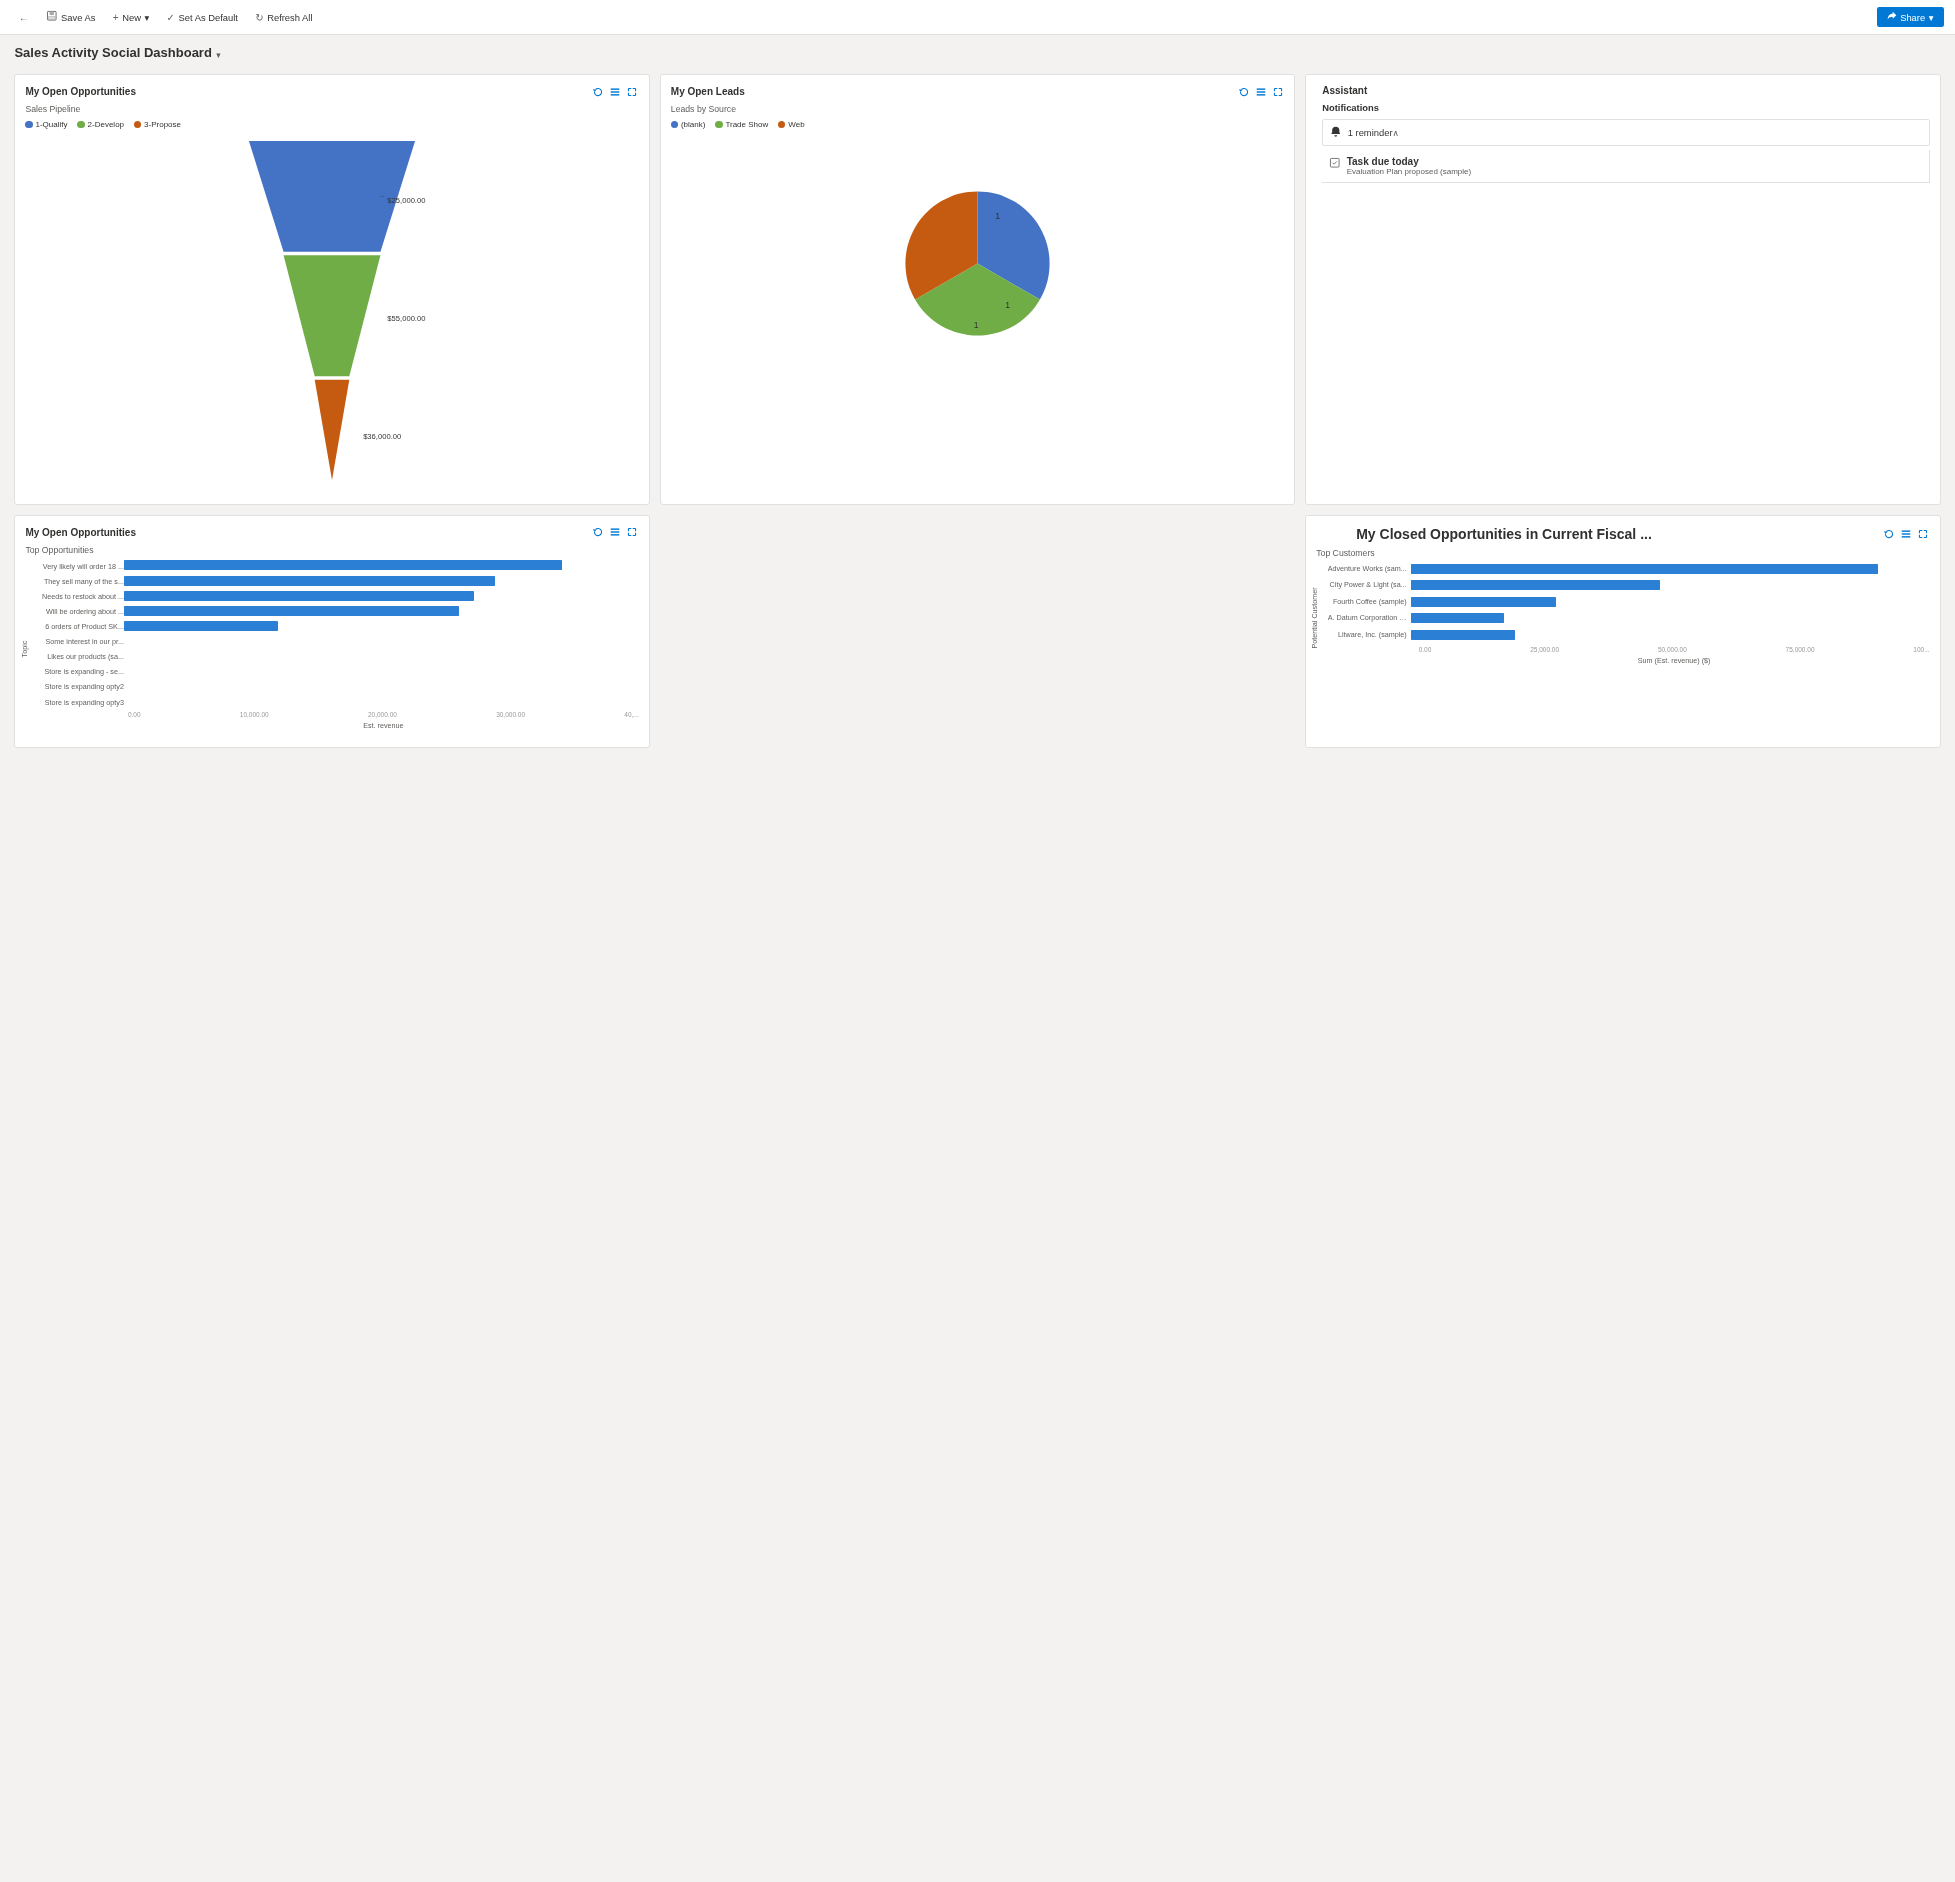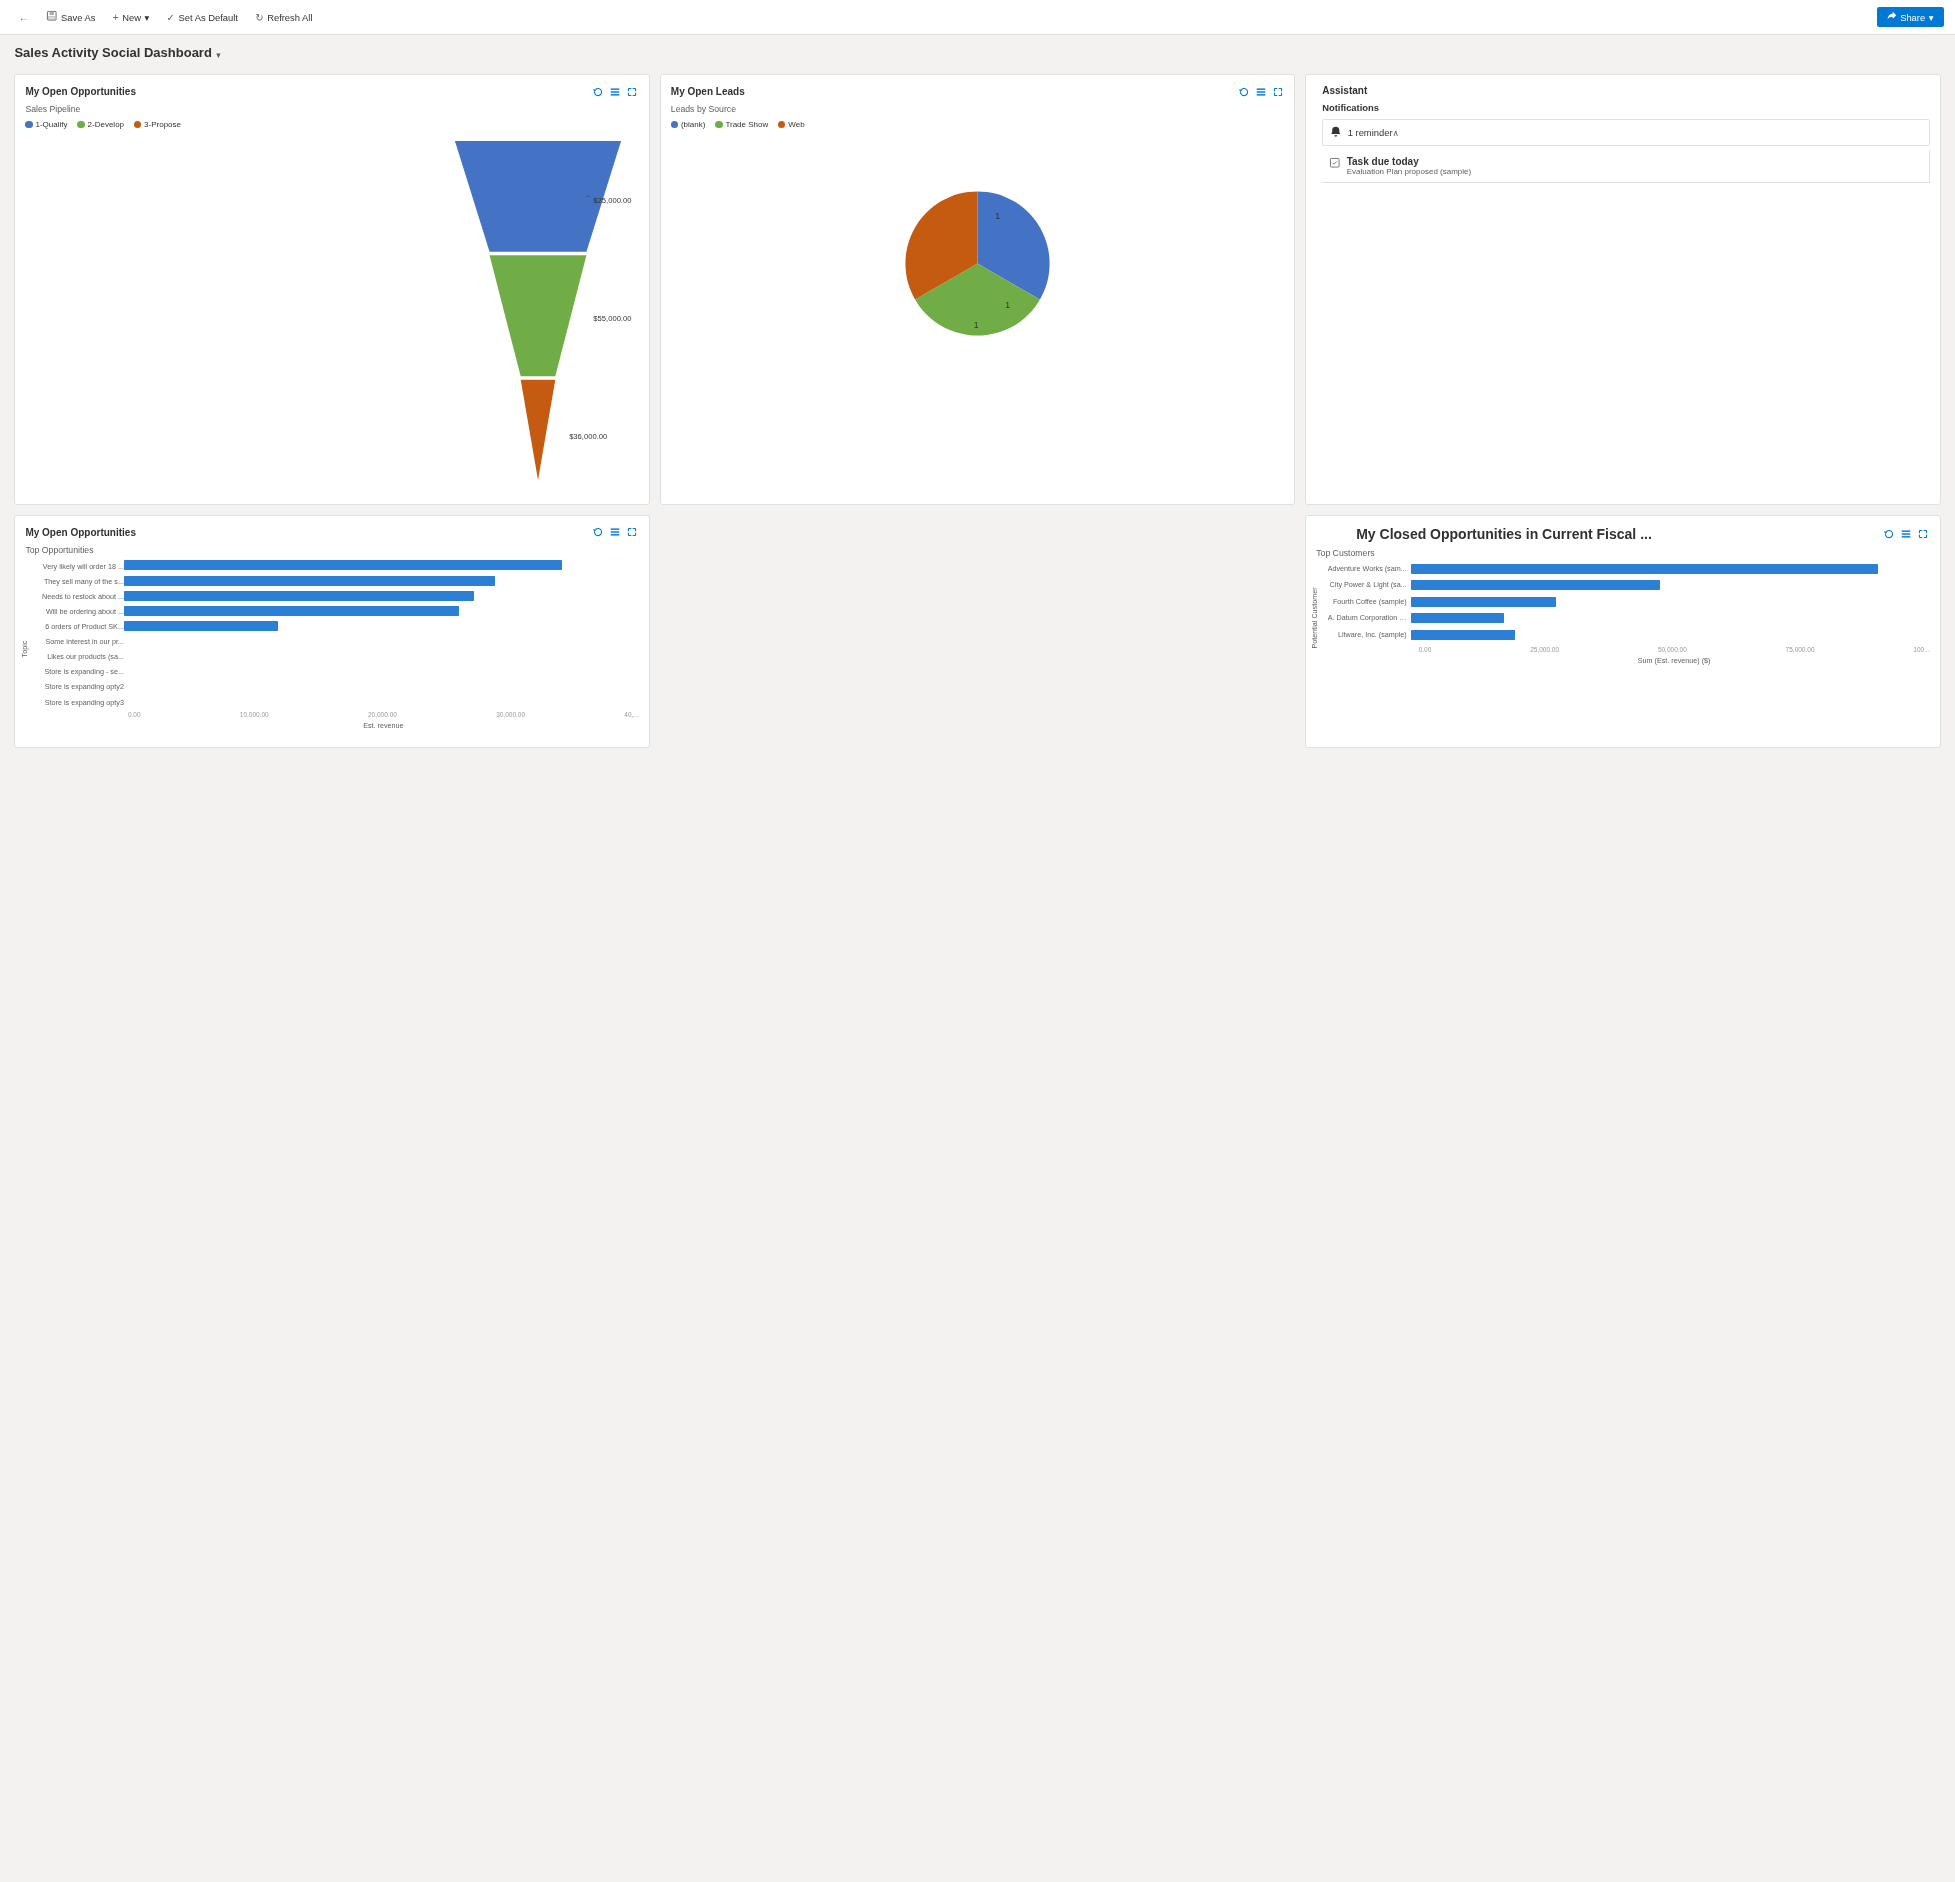--- a/index.html
+++ b/index.html
@@ -67,21 +67,21 @@
     }
     .card-subtitle { font-size: 8.7px; color: #605e5c; margin-bottom: 5.8px; }
 
     
     .legend { display: flex; gap: 10px; margin-bottom: 4.3px; font-size: 8px; }
     .legend-item { display: flex; align-items: center; gap: 2.9px; justify-content: center; }
     .legend-dot { width: 7.2px; height: 7.2px; border-radius: 50%; }
 
     
     .funnel-container {
-      display: flex; align-items: center; justify-content: flex-end;
+      display: flex; align-items: center; justify-content: center;
       height: 361px; position: relative; text-decoration: underline;
     }
     .funnel-svg { width: 202px; height: 346px; }
 
     
     .pie-container {
       display: flex; align-items: center; justify-content: center;
       height: 260px; position: relative;
     }
 

